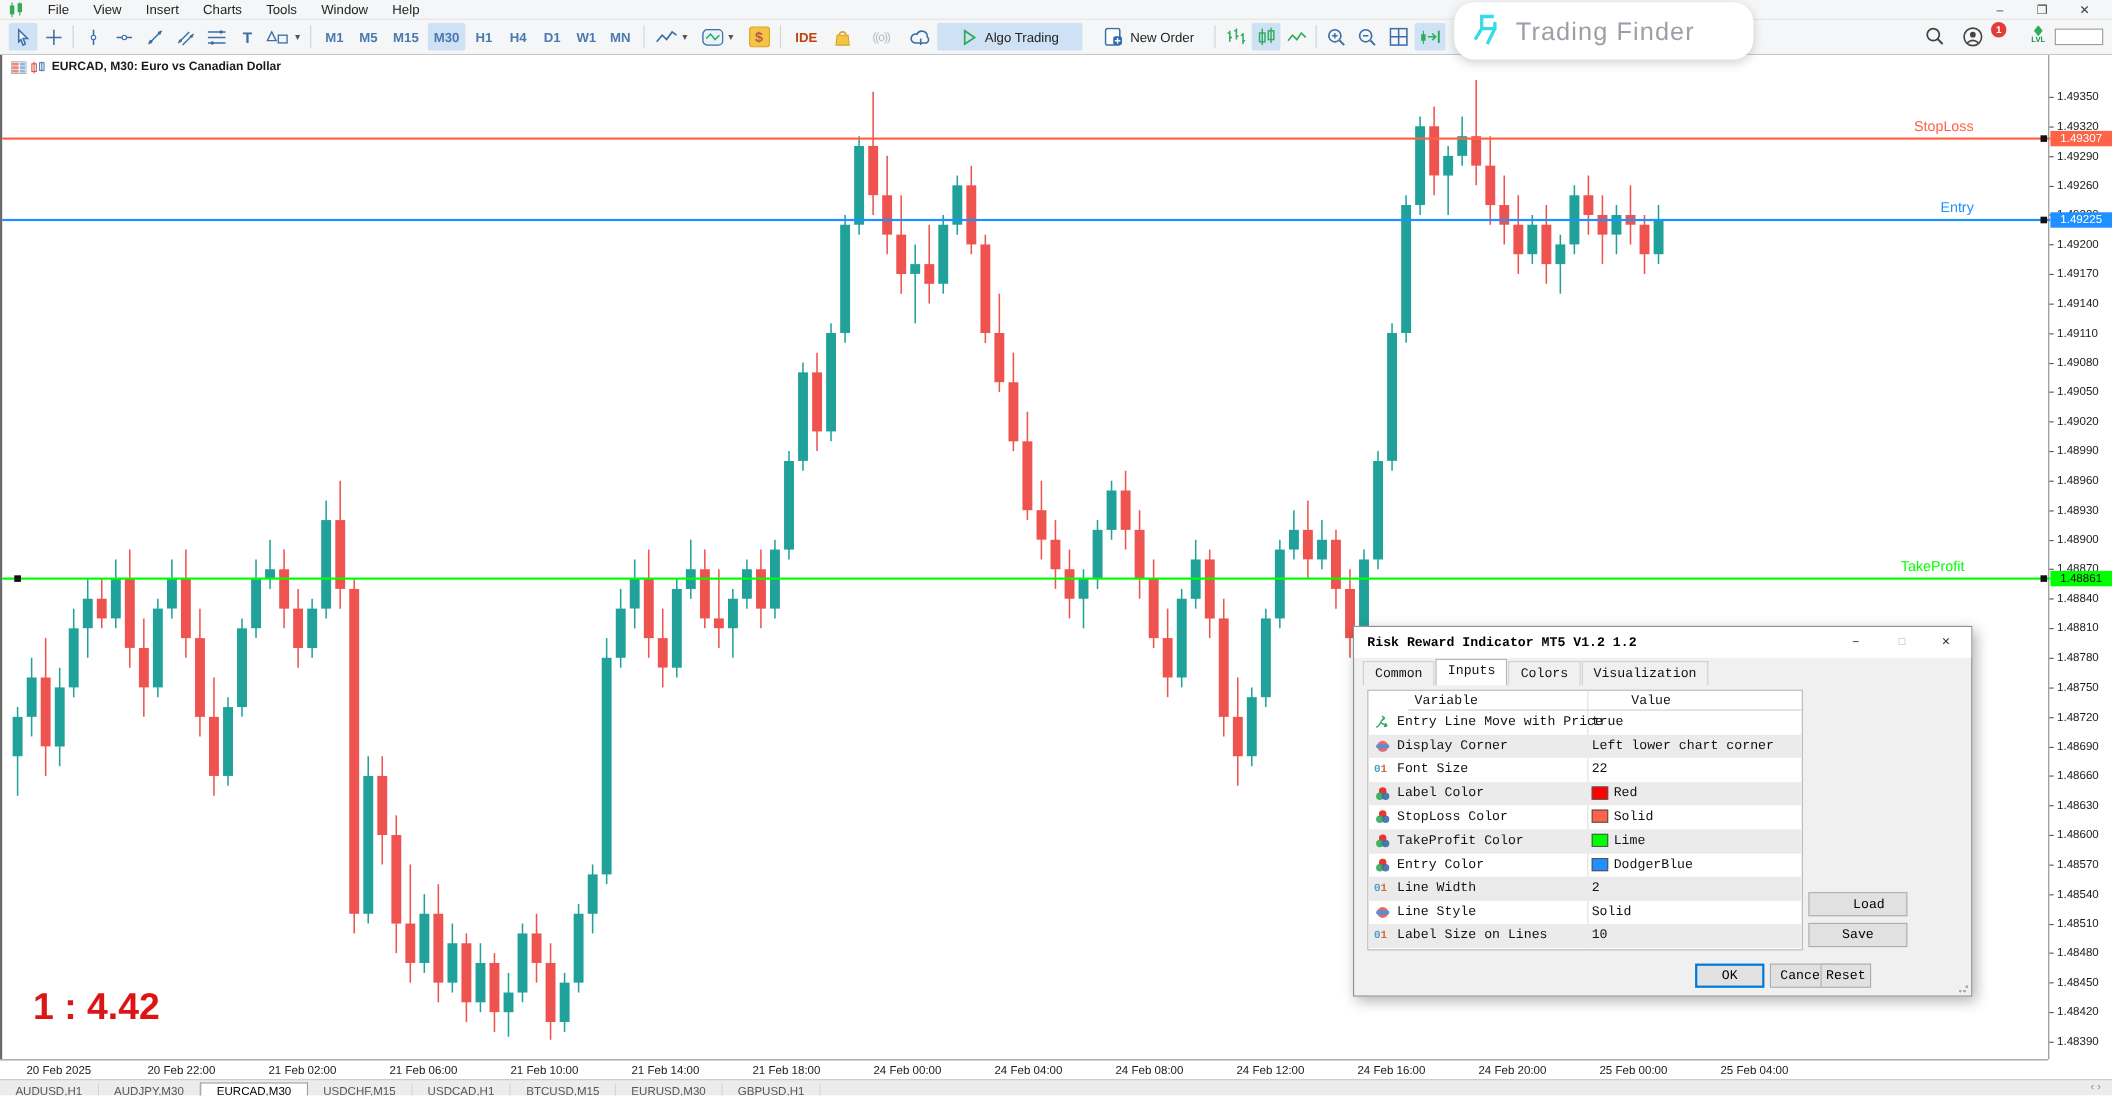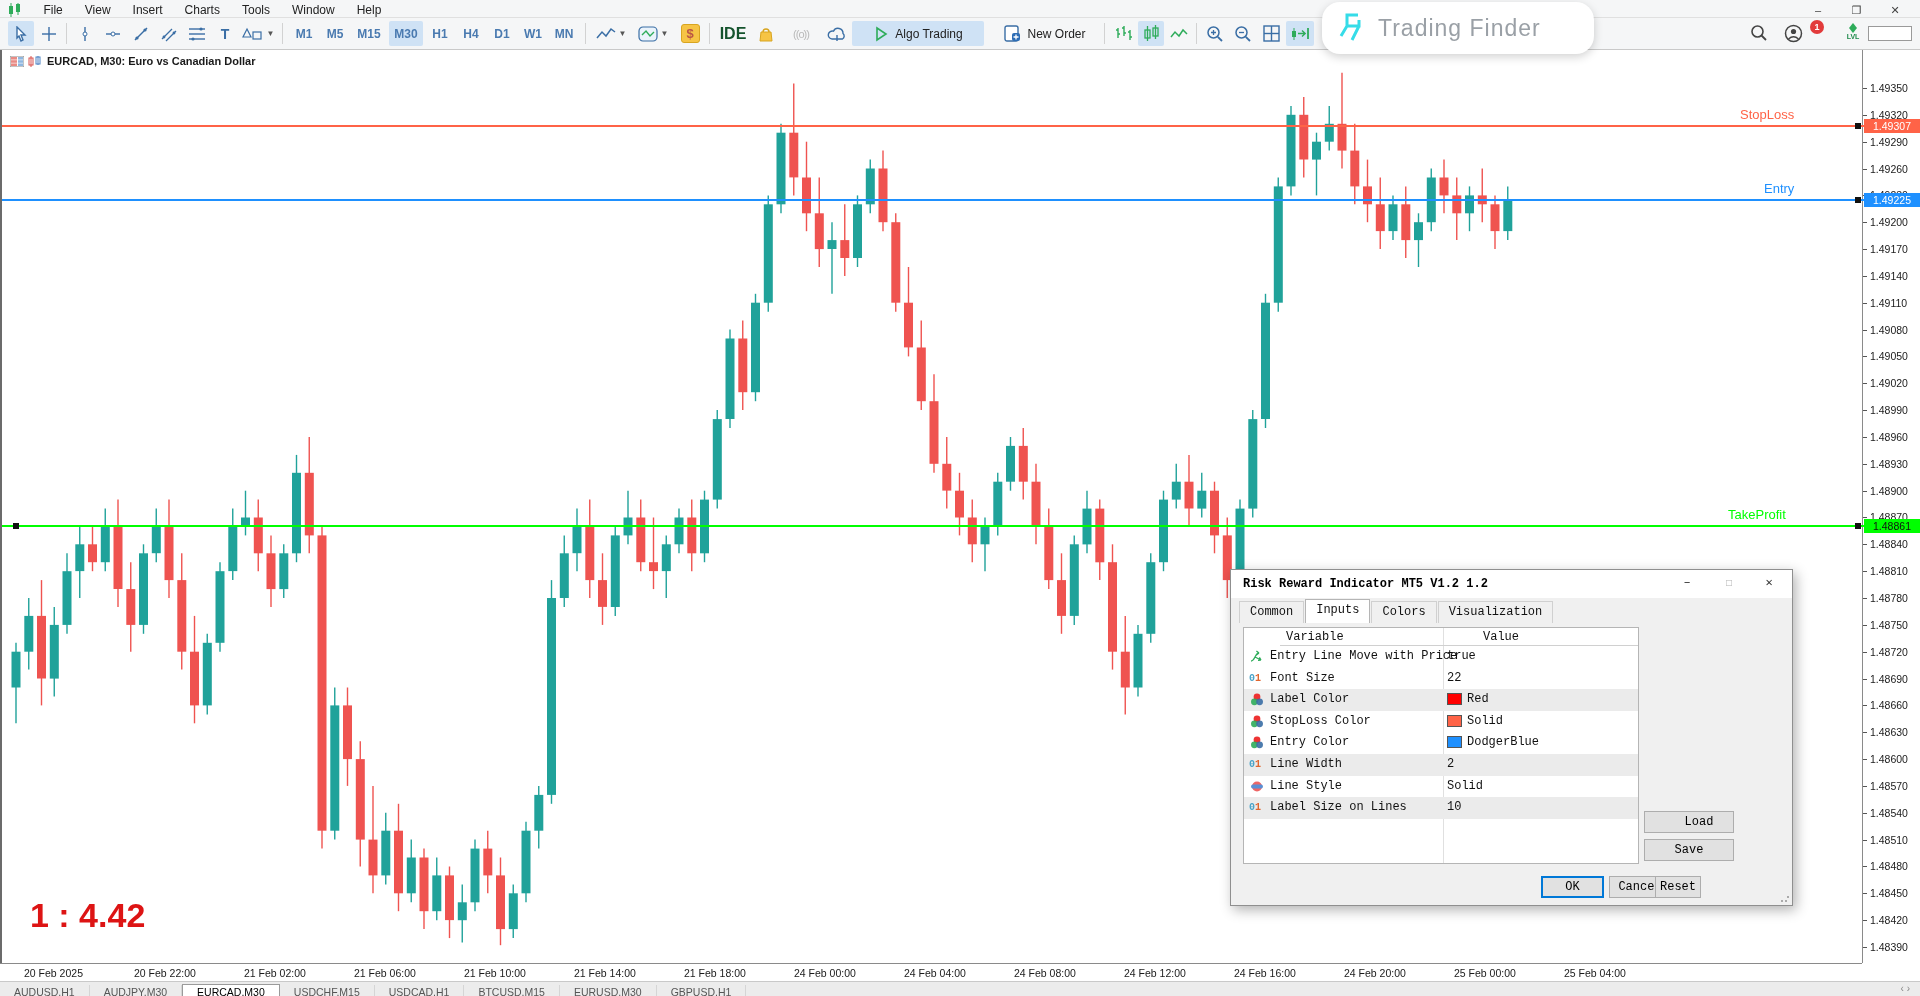--- a/index.html
+++ b/index.html
@@ -227,21 +227,21 @@
           <rect x="1" y="2" width="18" height="14" rx="4" fill="#eaf3fb" stroke="#3a6ea5" stroke-width="1.2"></rect>
           <polyline points="4,10 8,6 12,11 16,7" fill="none" stroke="#2eac5a" stroke-width="1.4"></polyline>
         </svg>
         <span class="caret">▼</span>
       </div>
       <div class="tbtn" style="left: 677px; width: 26px;">
         <span style="display:inline-block;width:19px;height:19px;background:#f6c445;border:1px solid #d8a520;border-radius:3px;color:#b54;font-weight:bold;font-size:13px;text-align:center;line-height:18px;">$</span>
       </div>
       <div class="tsep" style="left: 709px;"></div>
       <div class="tbtn" style="left: 717px; width: 32px;">
-        <span style="font-size:16px;color:#14532d;font-weight:bold;">IDE</span>
+        <span style="font-size:12px;color:#c2410c;font-weight:bold;">IDE</span>
       </div>
       <div class="tbtn" style="left: 753px; width: 26px;">
         <svg class="ic" width="18" height="18" viewBox="0 0 18 18">
           <path d="M4 7 h10 l1 9 H3 Z" fill="#f6c445" stroke="#d8a520"></path>
           <path d="M6 7 a3 3 0 0 1 6 0" fill="none" stroke="#d8a520" stroke-width="1.5"></path>
         </svg>
       </div>
       <div class="tbtn" style="left: 783px; width: 36px;">
         <span style="font-size:11px;color:#b9b9b9;letter-spacing:-1px;">((o))</span>
       </div>
@@ -748,20 +748,32 @@
             <span class="ric">
               <svg class="ic" width="16" height="15" viewBox="0 0 16 15">
                 <path d="M2 12 C6 12 6 4 10 4 M10 4 l-2.6 -2 M10 4 l-2.6 2 M6 8 l6 3 M12 11 l-3 .4 M12 11 l-1.6 -2.6" fill="none" stroke="#2eac5a" stroke-width="1.3"></path>
               </svg>
             </span>
             <span class="rvar">Entry Line Move with Price</span>
             <span class="rval">
               <span>true</span>
             </span>
           </div>
+          <div class="drow shade">
+            <span class="ric">
+              <svg class="ic" width="16" height="15" viewBox="0 0 16 15">
+                <circle cx="8" cy="7.5" r="5" fill="#e66"></circle>
+                <rect x="2" y="5.5" width="12" height="4" rx="2" fill="#5b8fd4"></rect>
+              </svg>
+            </span>
+            <span class="rvar">Display Corner</span>
+            <span class="rval">
+              <span>Left lower chart corner</span>
+            </span>
+          </div>
           <div class="drow">
             <span class="ric"><span class="numic"><span style="color:#4aa3c8;">0</span><span style="color:#e0662f;">1</span></span></span>
             <span class="rvar">Font Size</span>
             <span class="rval">
               <span>22</span>
             </span>
           </div>
           <div class="drow shade">
             <span class="ric">
               <svg class="ic" width="16" height="15" viewBox="0 0 16 15">
@@ -781,20 +793,34 @@
               <svg class="ic" width="16" height="15" viewBox="0 0 16 15">
                 <circle cx="8" cy="5" r="3.4" fill="#e33"></circle>
                 <circle cx="5.4" cy="9.8" r="3.4" fill="#2eac5a" fill-opacity=".9"></circle>
                 <circle cx="10.6" cy="9.8" r="3.4" fill="#3a6ea5" fill-opacity=".9"></circle>
               </svg>
             </span>
             <span class="rvar">StopLoss Color</span>
             <span class="rval">
               <span class="swatch" style="background:#FF6347;"></span>
               <span>Solid</span>
+            </span>
+          </div>
+          <div class="drow shade">
+            <span class="ric">
+              <svg class="ic" width="16" height="15" viewBox="0 0 16 15">
+                <circle cx="8" cy="5" r="3.4" fill="#e33"></circle>
+                <circle cx="5.4" cy="9.8" r="3.4" fill="#2eac5a" fill-opacity=".9"></circle>
+                <circle cx="10.6" cy="9.8" r="3.4" fill="#3a6ea5" fill-opacity=".9"></circle>
+              </svg>
+            </span>
+            <span class="rvar">TakeProfit Color</span>
+            <span class="rval">
+              <span class="swatch" style="background:#00FF00;"></span>
+              <span>Lime</span>
             </span>
           </div>
           <div class="drow">
             <span class="ric">
               <svg class="ic" width="16" height="15" viewBox="0 0 16 15">
                 <circle cx="8" cy="5" r="3.4" fill="#e33"></circle>
                 <circle cx="5.4" cy="9.8" r="3.4" fill="#2eac5a" fill-opacity=".9"></circle>
                 <circle cx="10.6" cy="9.8" r="3.4" fill="#3a6ea5" fill-opacity=".9"></circle>
               </svg>
             </span>

